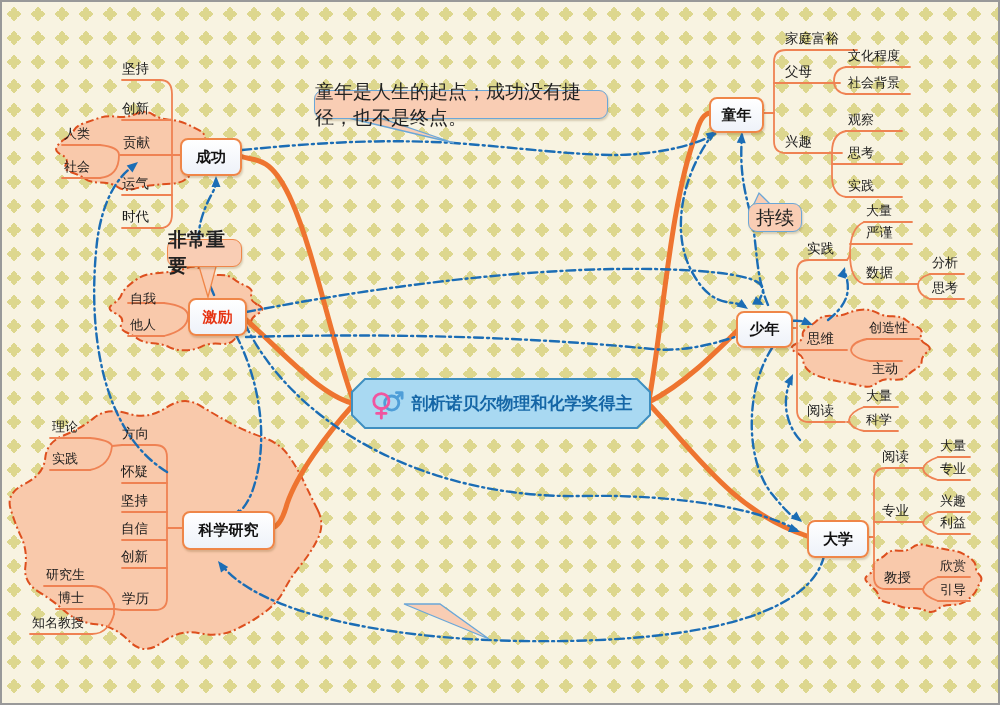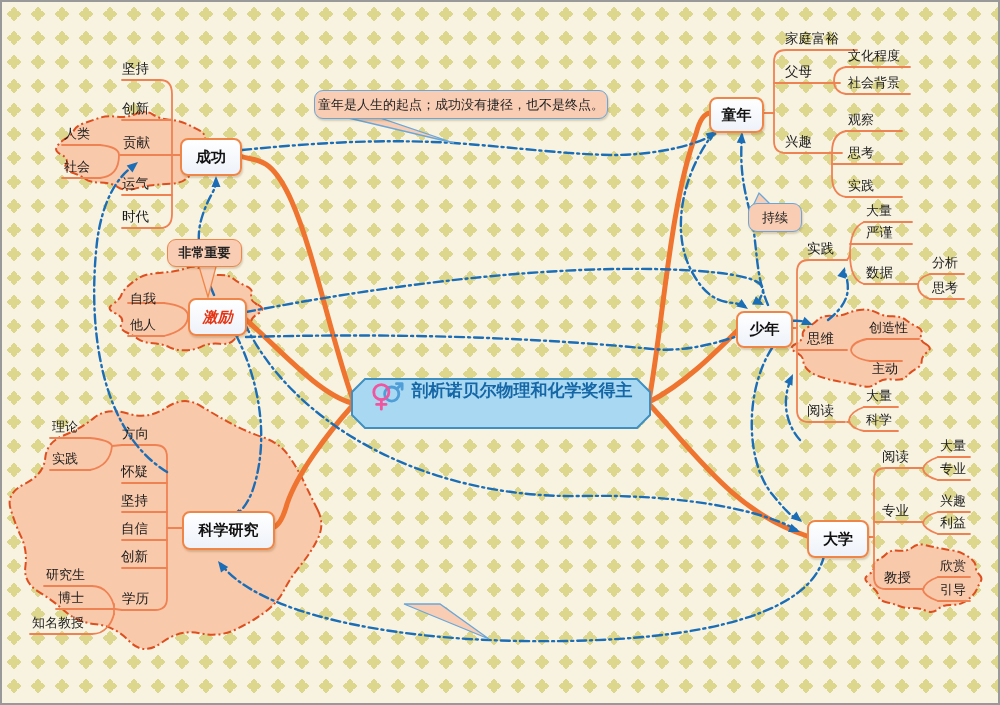--- a/index.html
+++ b/index.html
@@ -12,28 +12,28 @@
       radial-gradient(circle 3.2px at 12px 8.5px, #ddd78e 98%, transparent),
       radial-gradient(circle 3.2px at 12px 15.5px, #ddd78e 98%, transparent);
     background-size:24px 24px;}
   svg#links{position:absolute;left:0;top:0;}
   .lb{position:absolute;font-size:13px;line-height:16px;white-space:nowrap;color:#1b1b1b;}
   .b{font-weight:normal;font-size:13.5px;}
   .node{position:absolute;display:flex;align-items:center;justify-content:center;
     background:linear-gradient(180deg,#ffffff 0%,#eef2f9 100%);
     border:2px solid #ef8648;border-radius:8px;font-weight:bold;font-size:15px;color:#111;
     box-shadow:1px 2px 2px rgba(120,90,40,.25);}
-  .node.red{color:#e63312;font-style:italic;}
+  .node.red{color:#e63312;}
   .callout{position:absolute;display:flex;align-items:center;justify-content:center;
-    background:#f9cdb4;border-radius:9px;font-size:13px;color:#222;
+    background:#f9cdb4;border-radius:9px;font-size:19px;color:#222;
     box-shadow:1px 2px 2px rgba(120,90,40,.25);}
   .callout.blue{border:1.5px solid #6aa7d8;}
   .callout.orange{border:1.5px solid #ef8648;font-weight:bold;}
   #central{position:absolute;left:350px;top:377px;width:298px;height:49px;
-    display:flex;justify-content:center;gap:8px;}
+    display:flex;align-items:center;justify-content:center;gap:8px;}
   #central .title{font-size:17px;font-weight:bold;color:#1566a6;}
 </style>
 </head>
 <body>
 
 <div id="frame">
 
 <svg id="links" width="996" height="701" viewBox="0 0 996 701">
   <g id="clouds">
         <path d="M315.6,507.8Q322.9,522.0 316.0,536.3Q309.1,550.5 299.1,562.5Q289.2,574.5 282.3,587.8Q275.4,601.0 262.0,610.8Q248.6,620.6 232.6,628.0Q216.6,635.3 197.4,631.2Q178.2,627.1 159.9,640.5Q141.6,654.0 127.2,639.1Q112.7,624.2 94.2,622.3Q75.6,620.4 63.6,609.7Q51.5,599.0 36.4,589.6Q21.2,580.1 23.4,564.3Q25.5,548.5 19.3,535.2Q13.1,522.0 8.5,506.7Q3.9,491.4 22.8,481.8Q41.7,472.3 43.2,456.3Q44.6,440.2 61.6,433.5Q78.5,426.8 92.0,415.9Q105.6,405.1 125.8,411.5Q145.9,417.9 163.9,405.8Q181.8,393.6 198.1,403.6Q214.3,413.5 228.9,421.4Q243.5,429.2 260.7,435.2Q278.0,441.2 286.8,454.0Q295.7,466.8 302.1,480.2Q308.4,493.6 315.6,507.8Z" fill="#f9c9ab" stroke="#dd4f1e" stroke-width="2" stroke-dasharray="8 3 2 3"></path>

